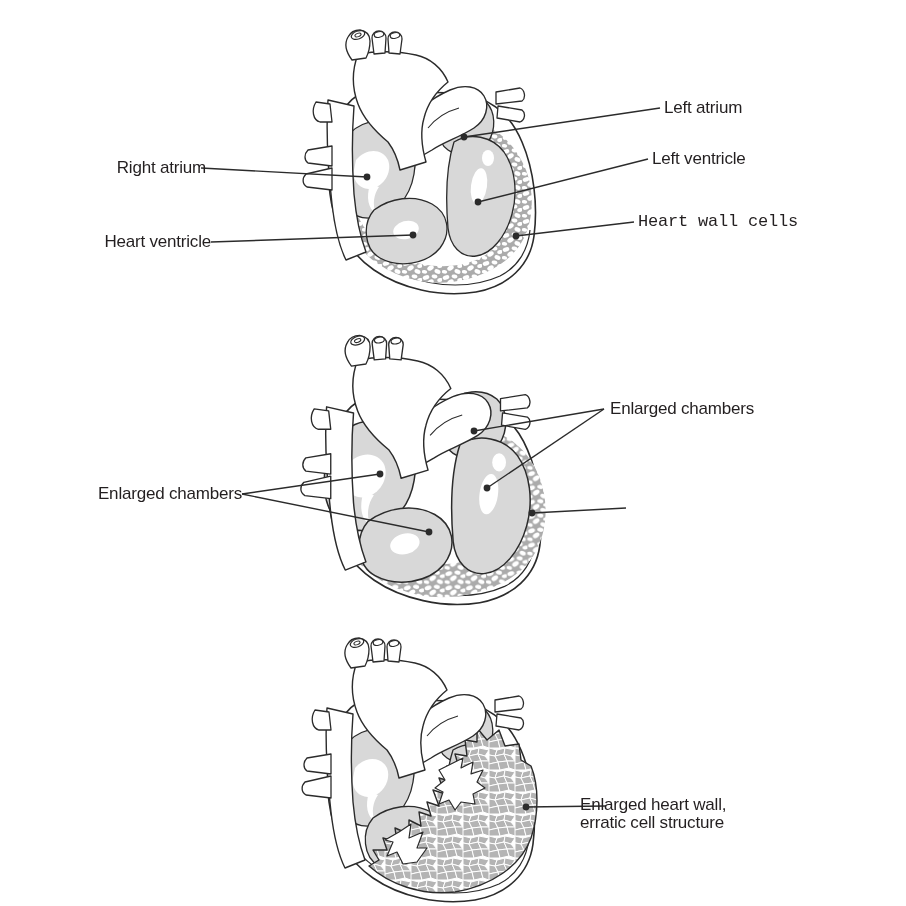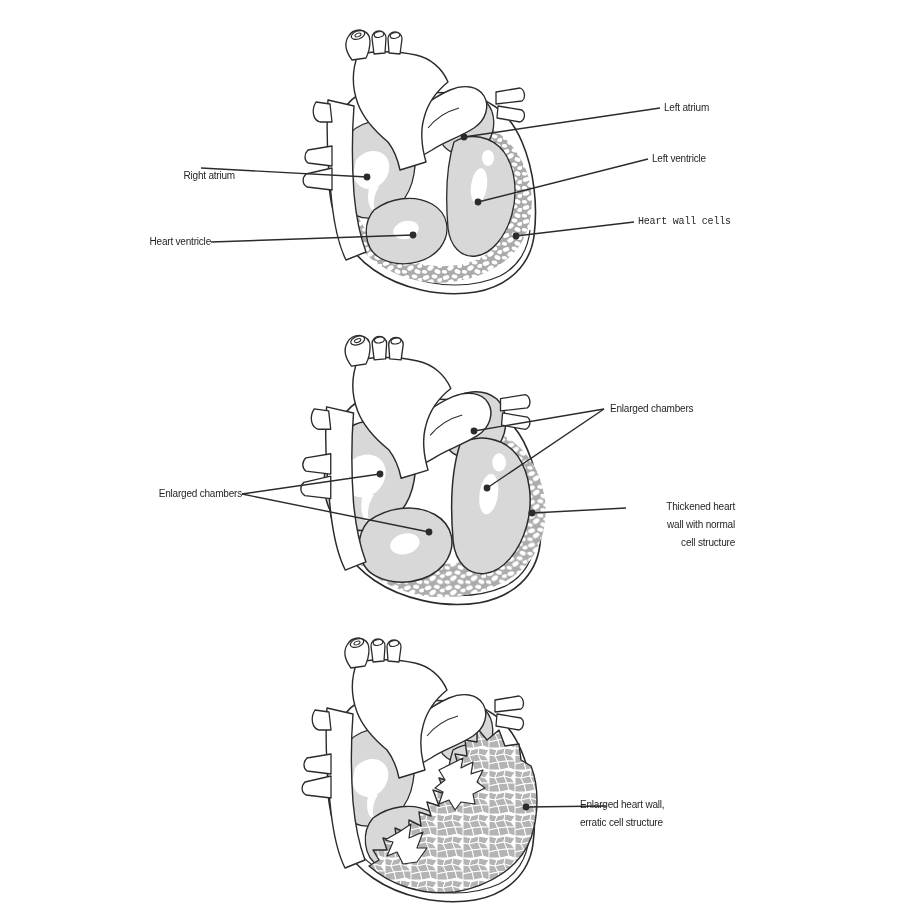--- a/index.html
+++ b/index.html
@@ -6,21 +6,21 @@
   #stage{
     position:relative;
     width:906px;height:906px;
     background:#ffffff;
     font-family:"Liberation Sans", sans-serif;
     overflow:hidden;
   }
   svg.diagram{position:absolute;left:0;top:0;}
   .label{
     position:absolute;
-    font-size:10px;
+    font-size:17px;
     line-height:18px;
     color:#231f20;
     white-space:pre-line;
     letter-spacing:-0.2px;
   }
   .align-right{text-align:right;}
 </style>
 </head>
 <body>
 
@@ -202,34 +202,31 @@
           <circle cx="532" cy="513" r="3.4" stroke="none"></circle>
     </g>
 
     <g>
       <line x1="606" y1="806" x2="526" y2="807"></line>
           <circle cx="526" cy="807" r="3.4" stroke="none"></circle>
     </g>
   </g>
 </svg>
 
-<div class="label align-right" style="right:671px; top:159px;margin-top:8px;">Right atrium</div>
+<div class="label align-right" style="right:700px; top:159px;">Right atrium</div>
 
 <div class="label align-right" style="right:695px; top:233px;">Heart ventricle</div>
 
 <div class="label" style="left:664px; top:99px;">Left atrium</div>
 
 <div class="label" style="left:652px; top:150px;text-align:center;">Left ventricle</div>
 
 <div class="label" style="left:638px; top:213px;font-family:Liberation Mono, monospace;">Heart wall cells</div>
 
 <div class="label align-right" style="right:664px; top:485px;">Enlarged chambers</div>
 
 <div class="label" style="left:610px; top:400px;">Enlarged chambers</div>
 
-<div class="label align-right" style="right:171px; top:498px;">Thickened heart
-wall with normal
-cell structure</div>
 
 <div class="label" style="left:580px; top:796px;">Enlarged heart wall,
 erratic cell structure</div>
 
 </div>
 
 </body></html>

